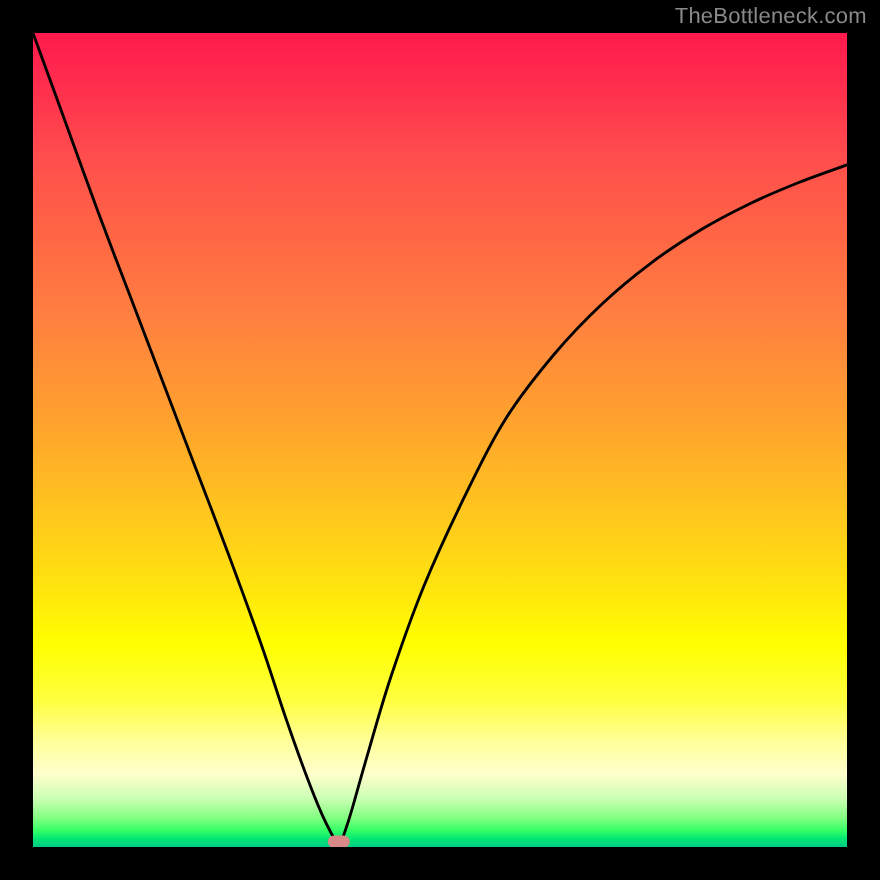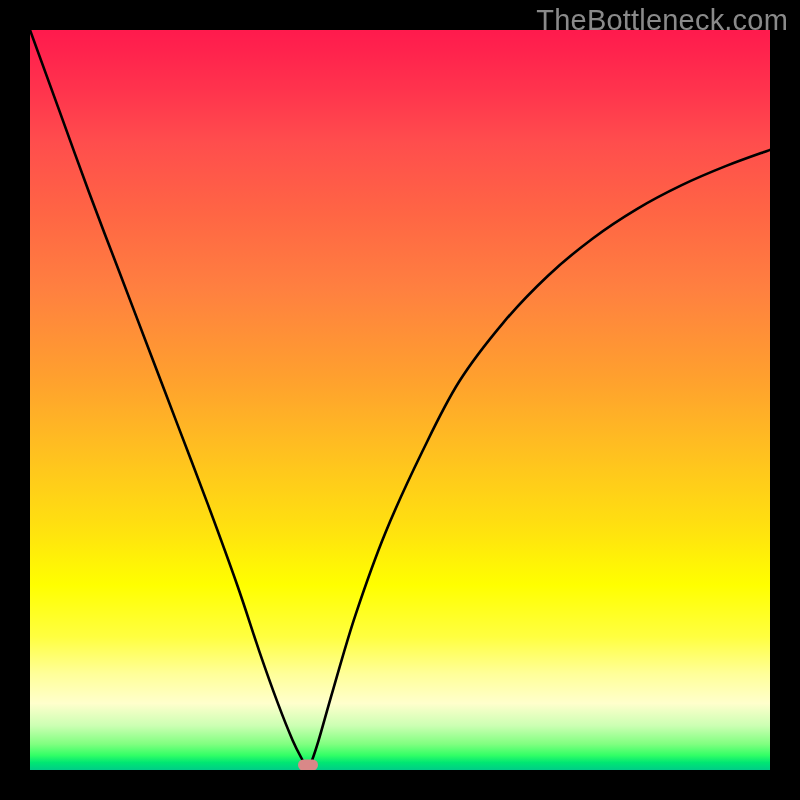--- a/index.html
+++ b/index.html
@@ -63,21 +63,21 @@
     height: 11px;
     background: #d98888;
     border-radius: 6px;
     transform: translate(-50%, -50%);
   }
   .watermark {
     position: absolute;
     top: 4px;
     right: 12px;
     color: #8a8a8a;
-    font-size: 29px;
+    font-size: 20px;
     font-weight: 500;
     letter-spacing: 0.2px;
     user-select: none;
   }
 </style>
 </head>
 <body>
 
 <div class="frame">
 

